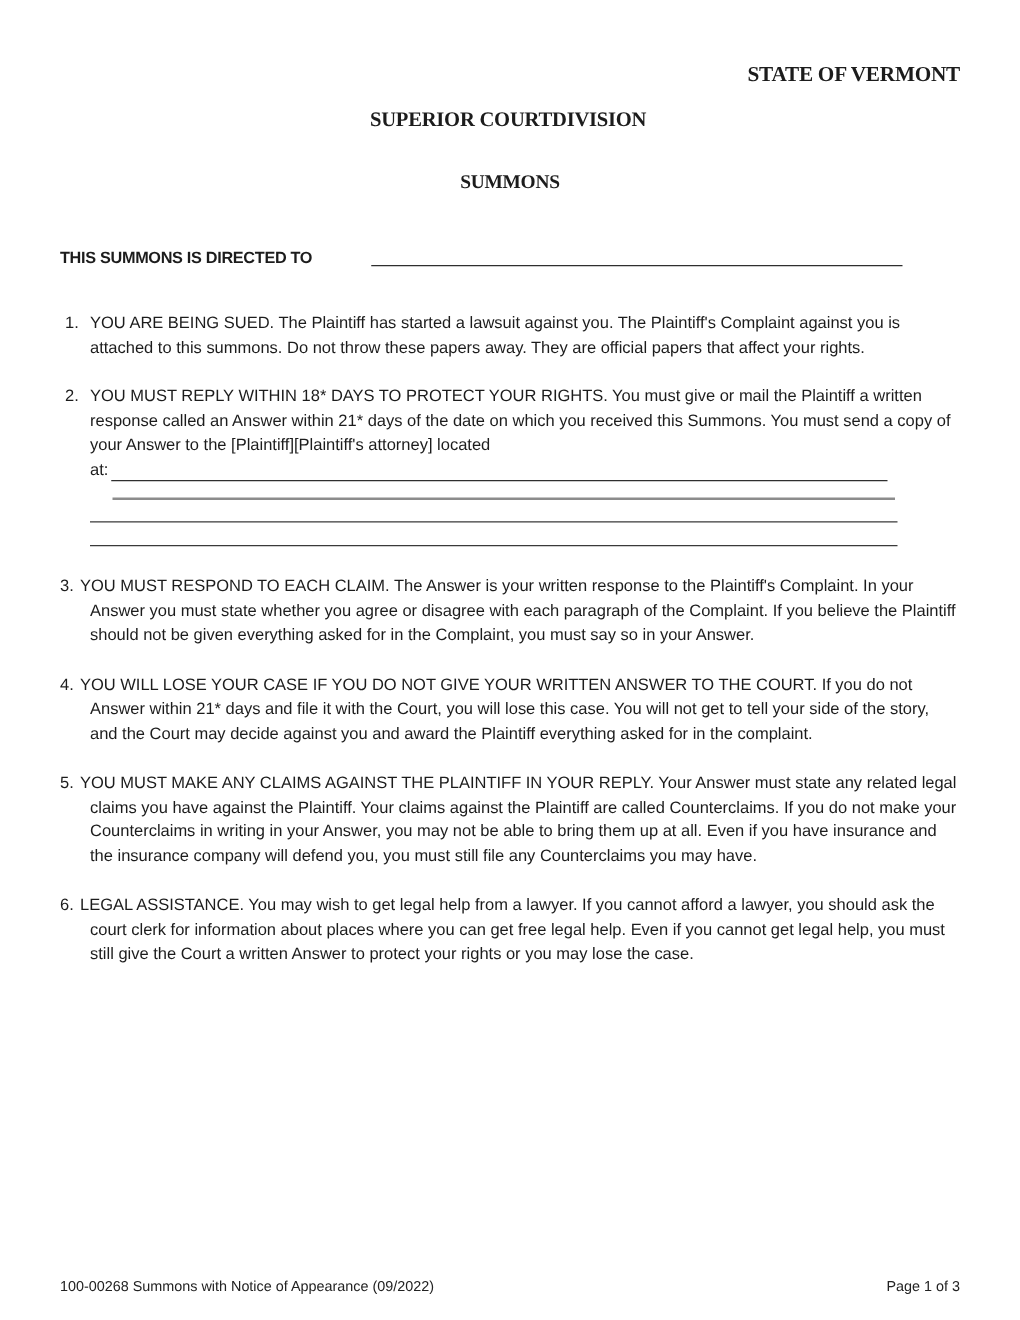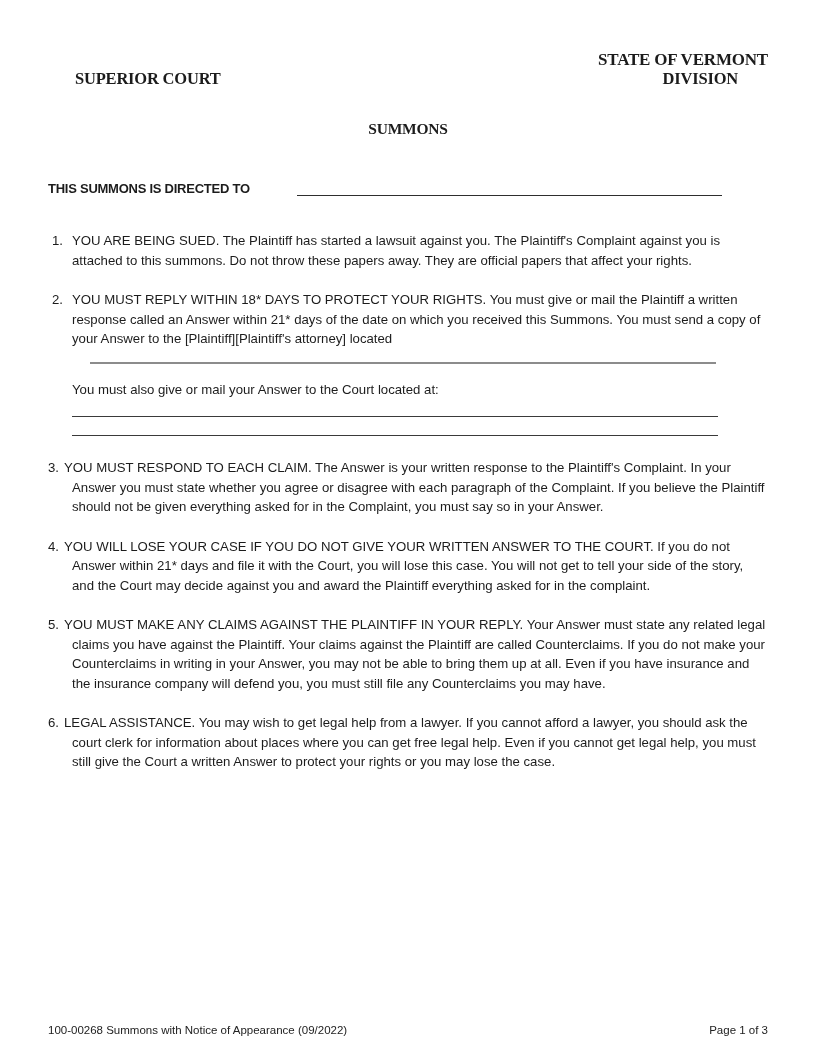--- a/index.html
+++ b/index.html
@@ -9,21 +9,21 @@
     color:#1c1c1c;
     font-family:"Liberation Sans","DejaVu Sans",sans-serif;
     position:relative;
     overflow:hidden;
   }
   .page { position:absolute; inset:0; padding:44px 48px 0 48px; }
 
   
   .hdr { font-family:"Liberation Serif","DejaVu Serif",serif; font-weight:bold; letter-spacing:-0.2px; }
   .state-title { text-align:right; font-size:17px; line-height:19px; margin-top:6px; }
-  .hdr-row2 { display:flex; justify-content:space-between; padding:0 30px 0 27px; font-size:16.5px; margin-top:0; }
+  .hdr-row2 { display:flex; justify-content:center; padding:0 30px 0 27px; font-size:16.5px; margin-top:17px; }
   .hdr-row3 { position:relative; height:22px; margin-top:7px; font-size:16px; }
   .unit-label { position:absolute; left:200px; top:0; }
   .caseno-wrap { position:absolute; left:452px; top:0; white-space:nowrap; }
   .caseno-line { display:inline-block; width:165px; border-bottom:1.8px solid #1c1c1c; height:14px; vertical-align:baseline; margin-left:4px; }
 
   
   .party-box {
     margin:21px 0 0 16px; width:688px; height:38px;
     border:1.3px solid #555; position:relative;
     font-family:"Liberation Serif","DejaVu Serif",serif;
@@ -84,22 +84,25 @@
   <div class="items">
 
     <div class="item">
       <span class="num-abs">1.</span>
       <div><b>YOU ARE BEING SUED</b><span>. The Plaintiff has started a lawsuit against you. The Plaintiff's Complaint against you is attached to this summons. Do not throw these papers away. They are official papers that affect your rights.</span></div>
     </div>
 
     <div class="item">
       <span class="num-abs">2.</span>
       <div><b>YOU MUST REPLY WITHIN 18* DAYS TO PROTECT YOUR RIGHTS</b><span>. You must give or mail the Plaintiff </span><b>a written response</b><span> called an Answer within 21* days of the date on which you received this Summons. You must send a copy of your Answer to the [Plaintiff][Plaintiff's attorney] located</span></div>
+      <div class="at-row">
+        <span>at:</span>
+          <span class="fill"></span>
+      </div>
       <div class="rule-gray"></div>
-      <div class="court-note">You must also give or mail your Answer to the Court located at:</div>
       <div class="rule-dark"></div>
       <div class="rule-dark"></div>
     </div>
 
     <div class="item after-rules">
       <div class="item-b">
         <span class="num-in">3.</span><span><b>YOU MUST RESPOND TO EACH CLAIM.</b><span> The Answer is your written response to the Plaintiff's Complaint. In your Answer you must state whether you agree or disagree with each paragraph of the Complaint. If you believe the Plaintiff should not be given everything asked for in the Complaint, you must say so in your Answer.</span></span>
       </div>
     </div>
 

